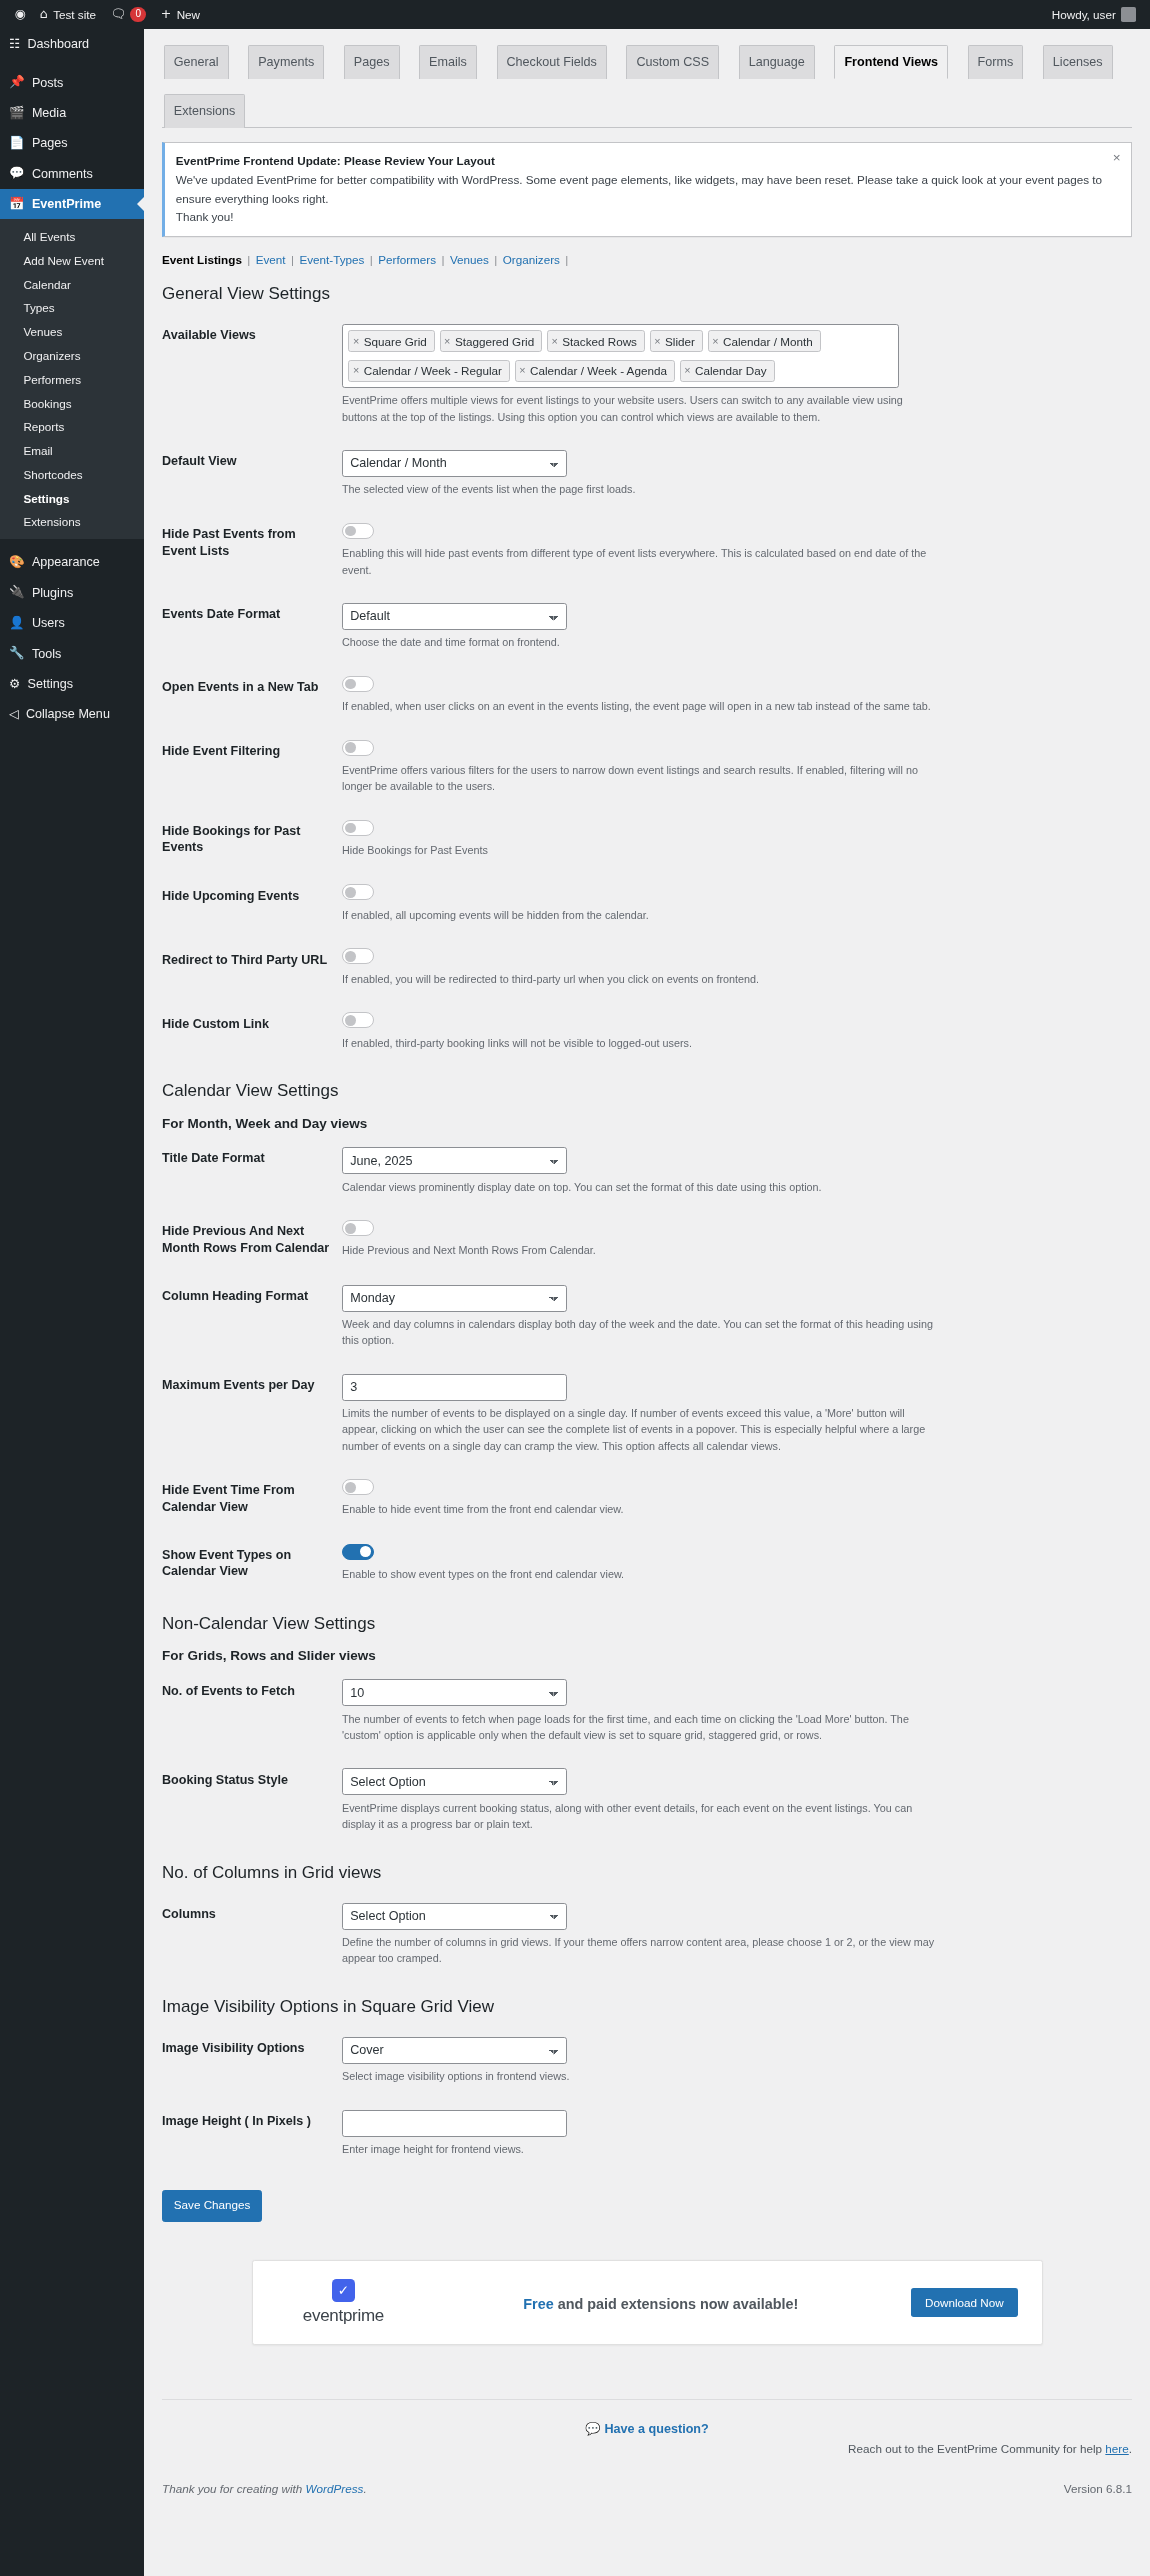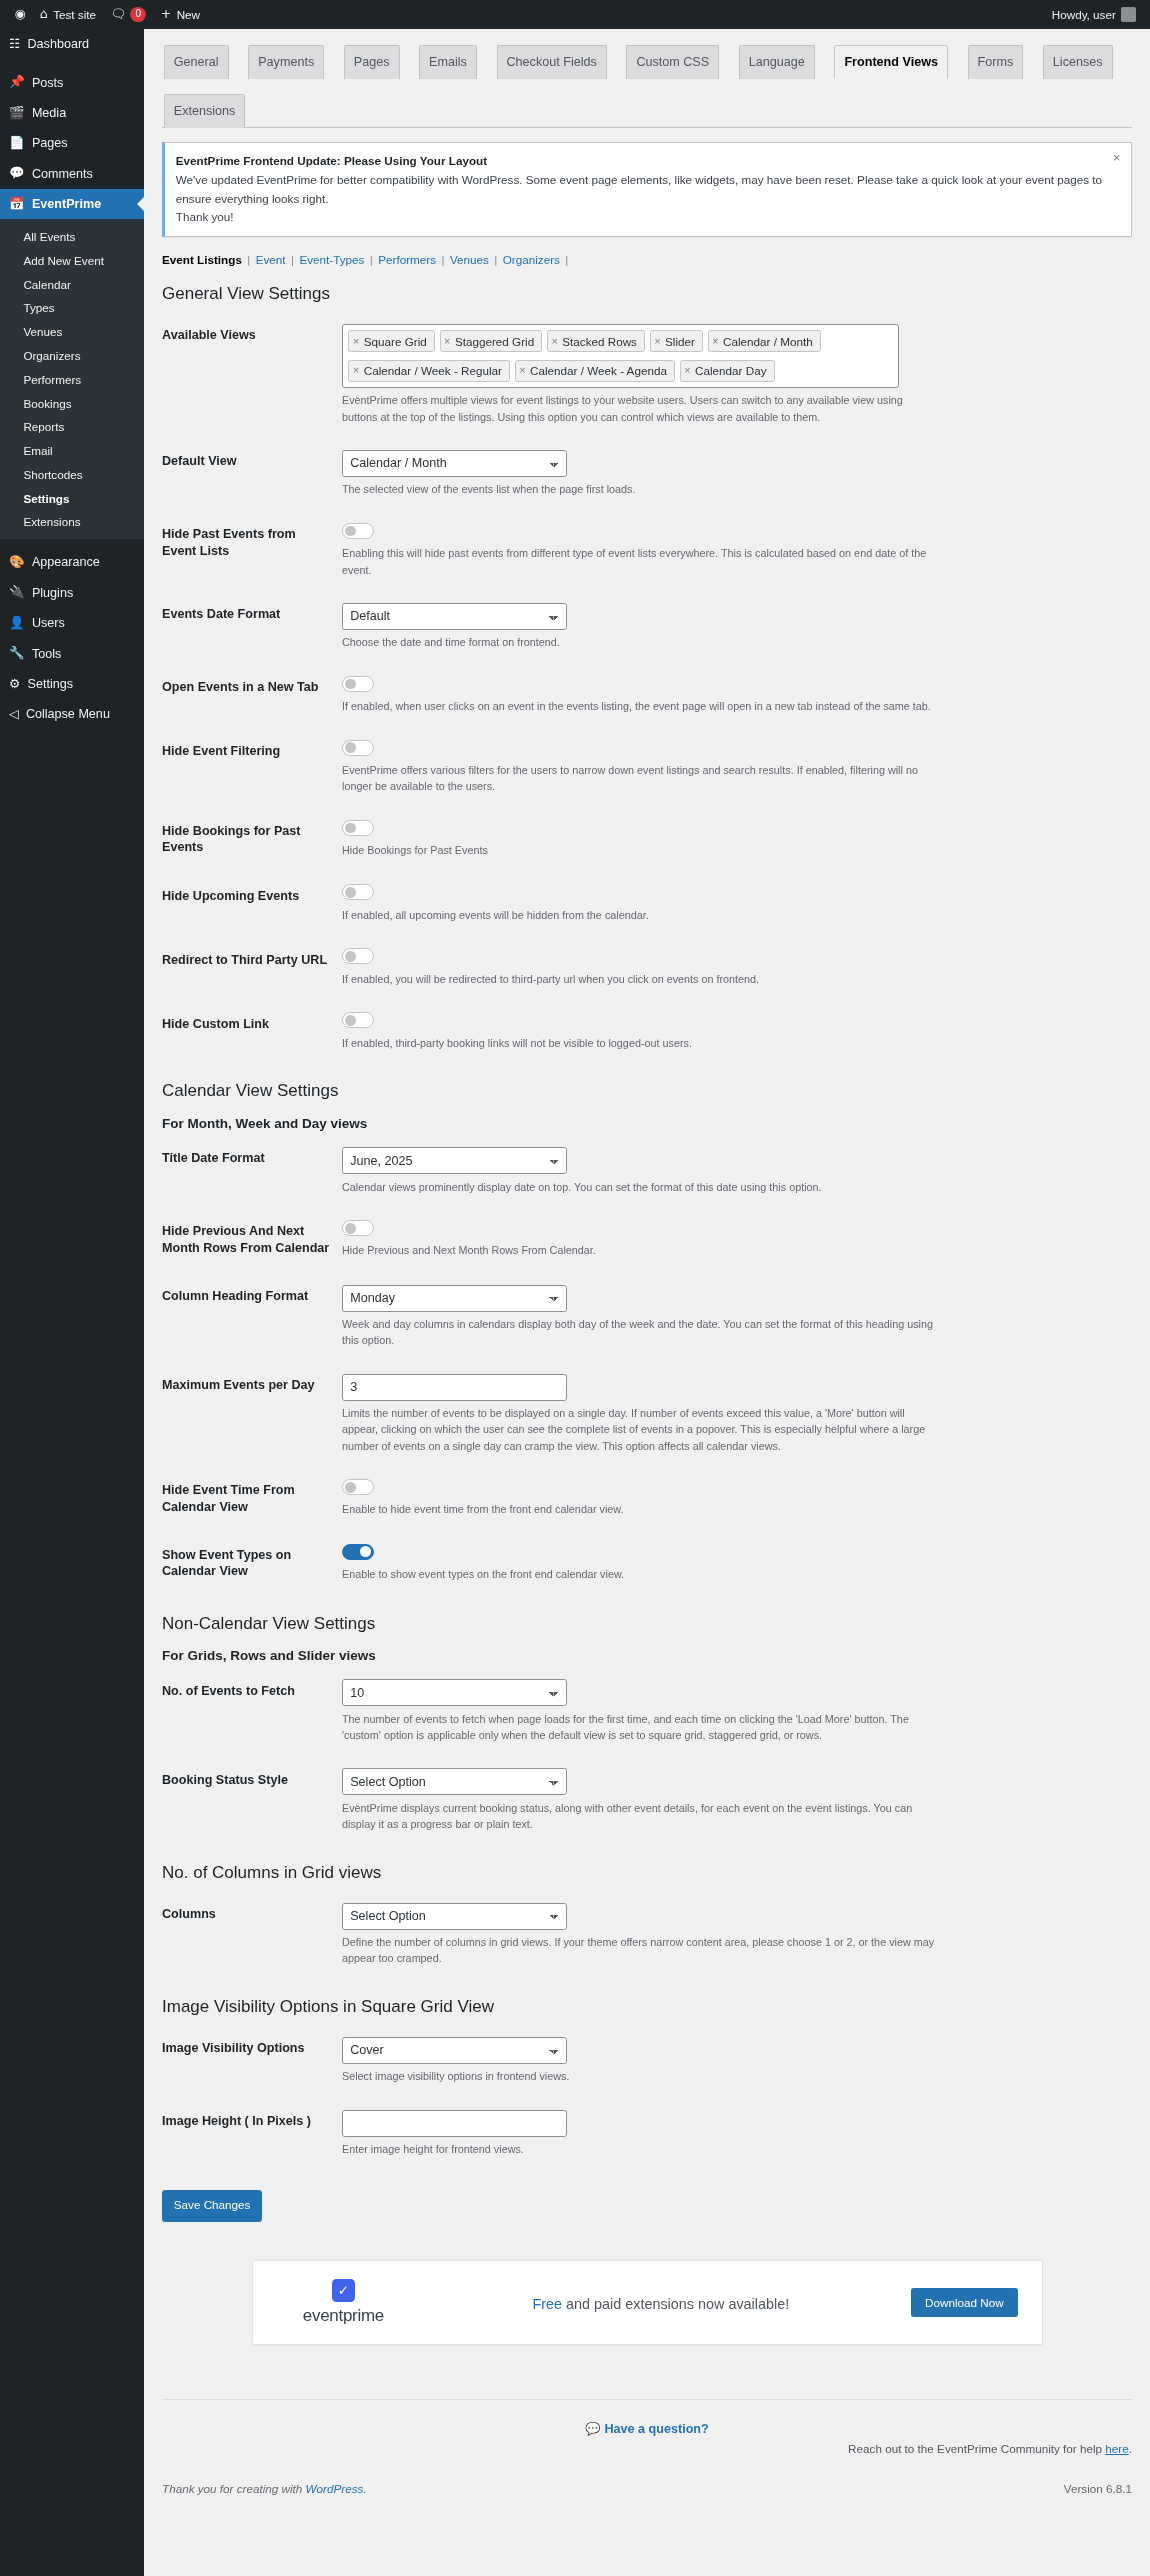--- a/index.html
+++ b/index.html
@@ -177,21 +177,21 @@
   }
   .promo-logo { display: flex; flex-direction: column; align-items: center; width: 135px; }
   .promo-logo .mark {
     width: 23.4px; height: 23.4px; border-radius: 4.5px; background: #4263eb;
     color: #fff; font-size: 13.5px; line-height: 23.4px; text-align: center;
     margin-bottom: 3.6px;
   }
   .promo-logo .word { font-size: 17px; color: #3c434a; letter-spacing: -0.3px; }
   .promo-text { flex: 1; text-align: center; }
   .promo-text .h { font-size: 22.5px; color: #1d2327; font-weight: 700; line-height: 1.3; }
-  .promo-text .s { font-size: 14.4px; color: #50575e; margin-top: 3.6px; }
+  .promo-text .s { font-size: 14.4px; color: #50575e; margin-top: 3.6px; font-weight: bold; }
   .promo-text .s .free { color: #2271b1; }
   .promo-cta {
     background: #2271b1; color: #fff; border: none; border-radius: 2.7px;
     padding: 8px 14.4px; font-size: 11.7px; cursor: pointer; white-space: nowrap;
   }
   
   #wpfooter {
     margin-top: 54px; padding: 9px 0 18px 0; border-top: 0.9px solid #dcdcde;
     color: #646970; font-size: 11.7px; position: relative;
   }
@@ -313,21 +313,21 @@
       <div class="nav-tab">Custom CSS</div>
       <div class="nav-tab">Language</div>
       <div class="nav-tab nav-tab-active">Frontend Views</div>
       <div class="nav-tab">Forms</div>
       <div class="nav-tab">Licenses</div>
       <div class="nav-tab">Extensions</div>
     </div>
 
     <div class="notice">
       <div class="dismiss">×</div>
-      <b>EventPrime Frontend Update: Please Using Your Layout</b>
+      <b>EventPrime Frontend Update: Please Review Your Layout</b>
       <div>We've updated EventPrime for better compatibility with WordPress. Some event page elements, like widgets, may have been reset. Please take a quick look at your event pages to ensure everything looks right.</div>
       <div>Thank you!</div>
     </div>
 
     <div class="subsubsub">
       <a class="cur">Event Listings</a>
       <span class="sep">|</span>
       <a>Event</a>
       <span class="sep">|</span>
       <a>Event-Types</a>

